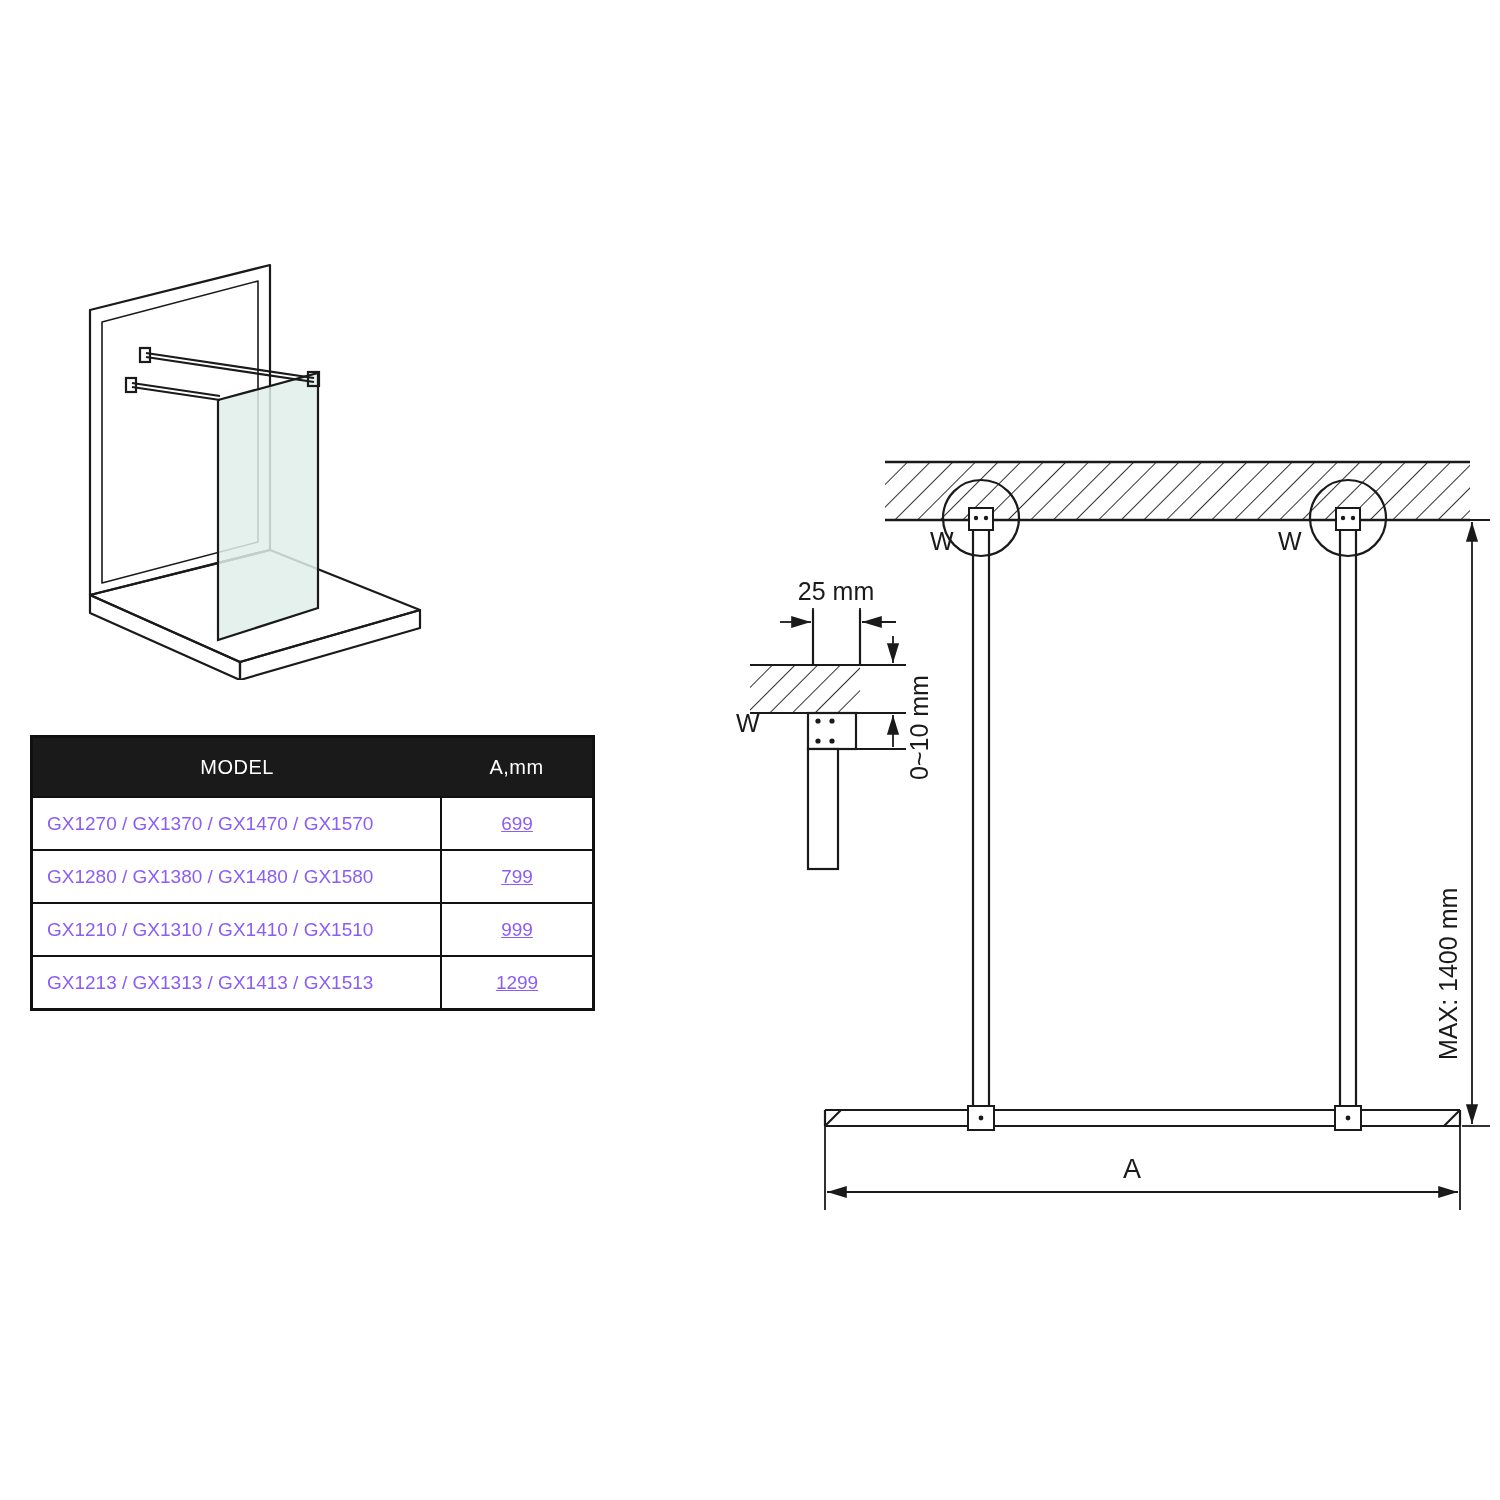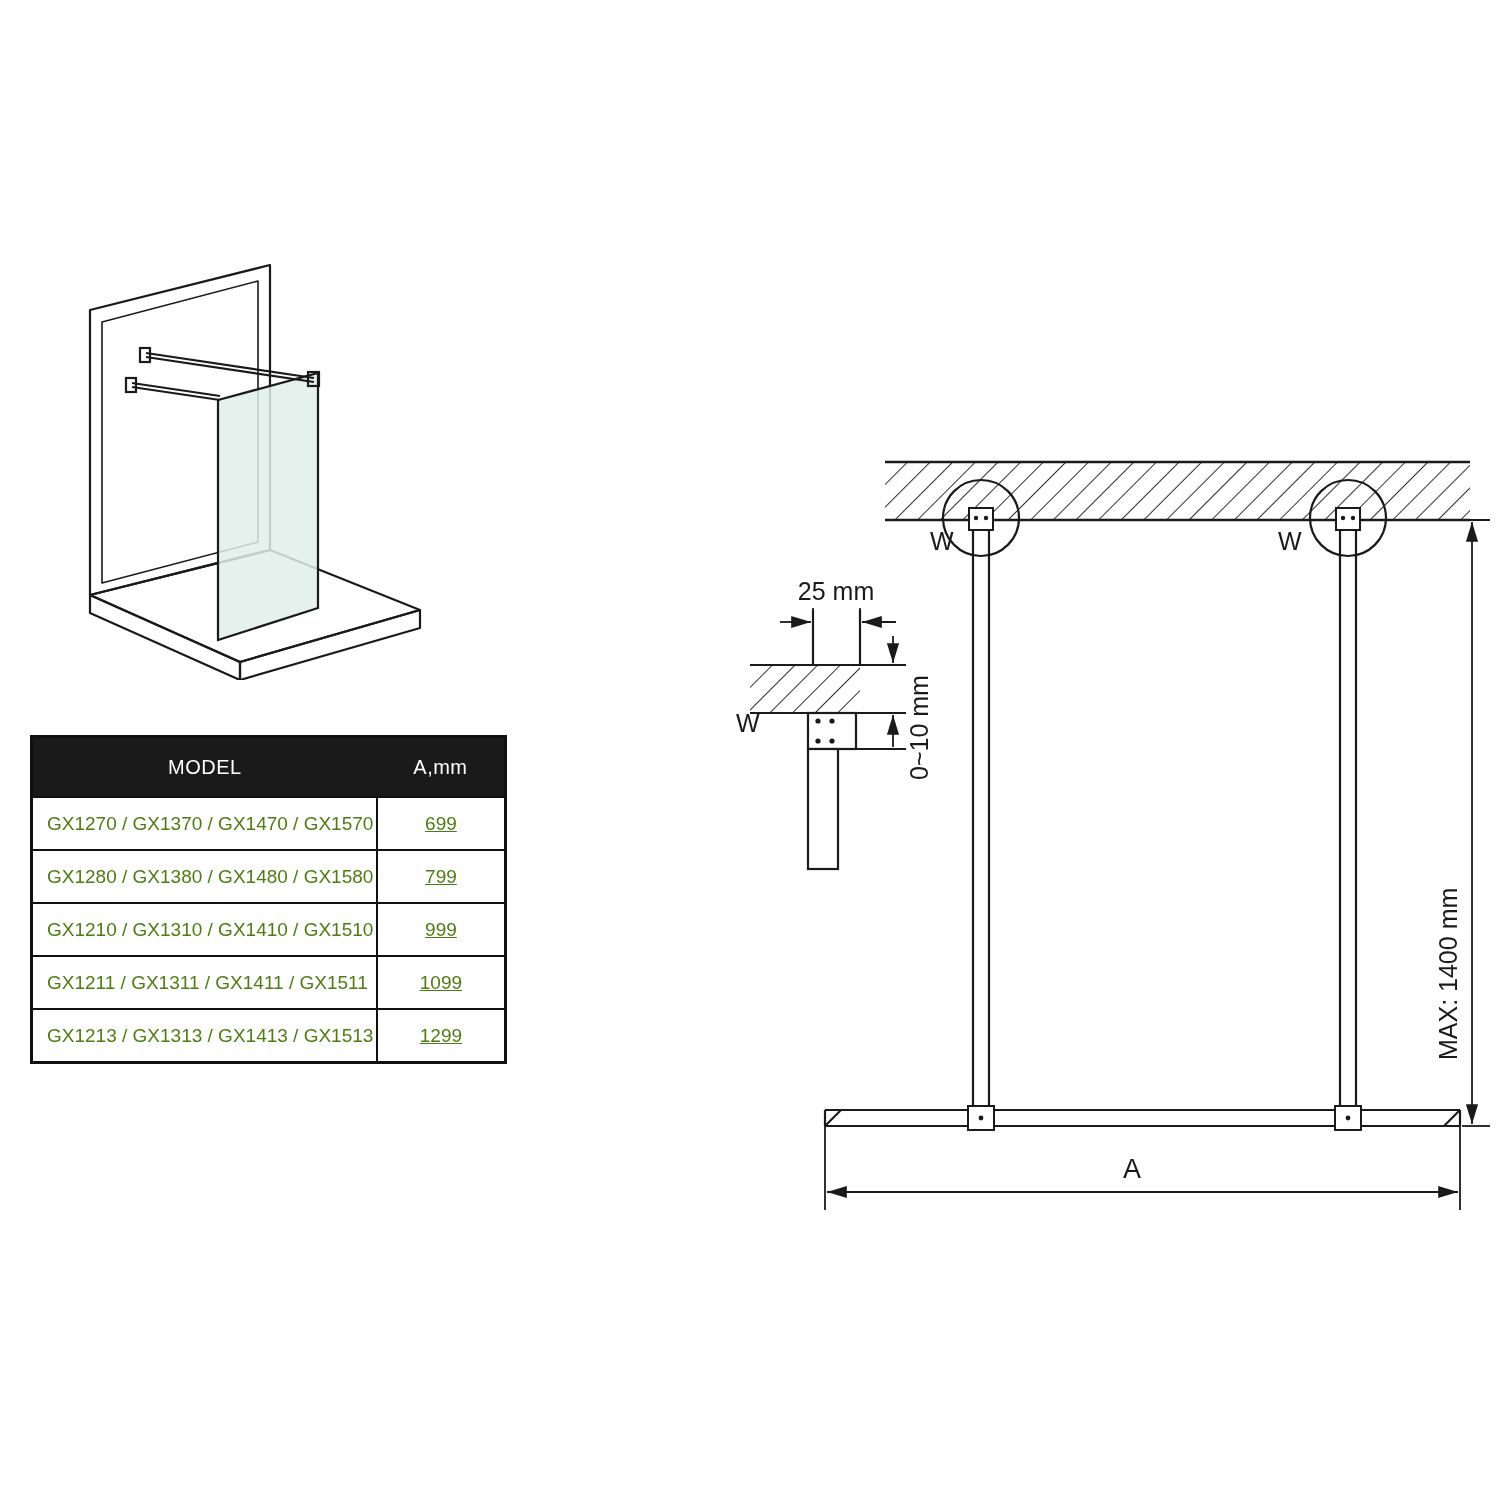--- a/index.html
+++ b/index.html
@@ -29,21 +29,21 @@
     top: 250px;
     width: 400px;
     height: 430px;
   }
 
   
   .table-wrap {
     position: absolute;
     left: 30px;
     top: 735px;
-    width: 477px;
+    width: 565px;
     border: 3px solid #111111;
     background: #ffffff;
     box-sizing: border-box;
   }
   table.model-table {
     border-collapse: collapse;
     width: 100%;
     table-layout: fixed;
   }
   table.model-table th {
@@ -55,21 +55,21 @@
     height: 56px;
     text-align: center;
     border: none;
   }
   table.model-table td {
     font-size: 19px;
     height: 51px;
     border-top: 2px solid #111111;
     border-right: 2px solid #111111;
     padding: 0 14px;
-    color: #4d7c0f;
+    color: #8b5cf6;
     white-space: nowrap;
   }
   table.model-table td.val {
     text-align: center;
     border-right: none;
     padding: 0;
     text-decoration: underline;
   }
   table.model-table col.c1 { width: 73%; }
   table.model-table col.c2 { width: 27%; }
@@ -131,24 +131,20 @@
           <td>GX1270 / GX1370 / GX1470 / GX1570</td>
           <td class="val">699</td>
         </tr>
         <tr>
           <td>GX1280 / GX1380 / GX1480 / GX1580</td>
           <td class="val">799</td>
         </tr>
         <tr>
           <td>GX1210 / GX1310 / GX1410 / GX1510</td>
           <td class="val">999</td>
-        </tr>
-        <tr>
-          <td>GX1211 / GX1311 / GX1411 / GX1511</td>
-          <td class="val">1099</td>
         </tr>
         <tr>
           <td>GX1213 / GX1313 / GX1413 / GX1513</td>
           <td class="val">1299</td>
         </tr>
       </tbody>
     </table>
   </div>
 
   <div class="tech">

